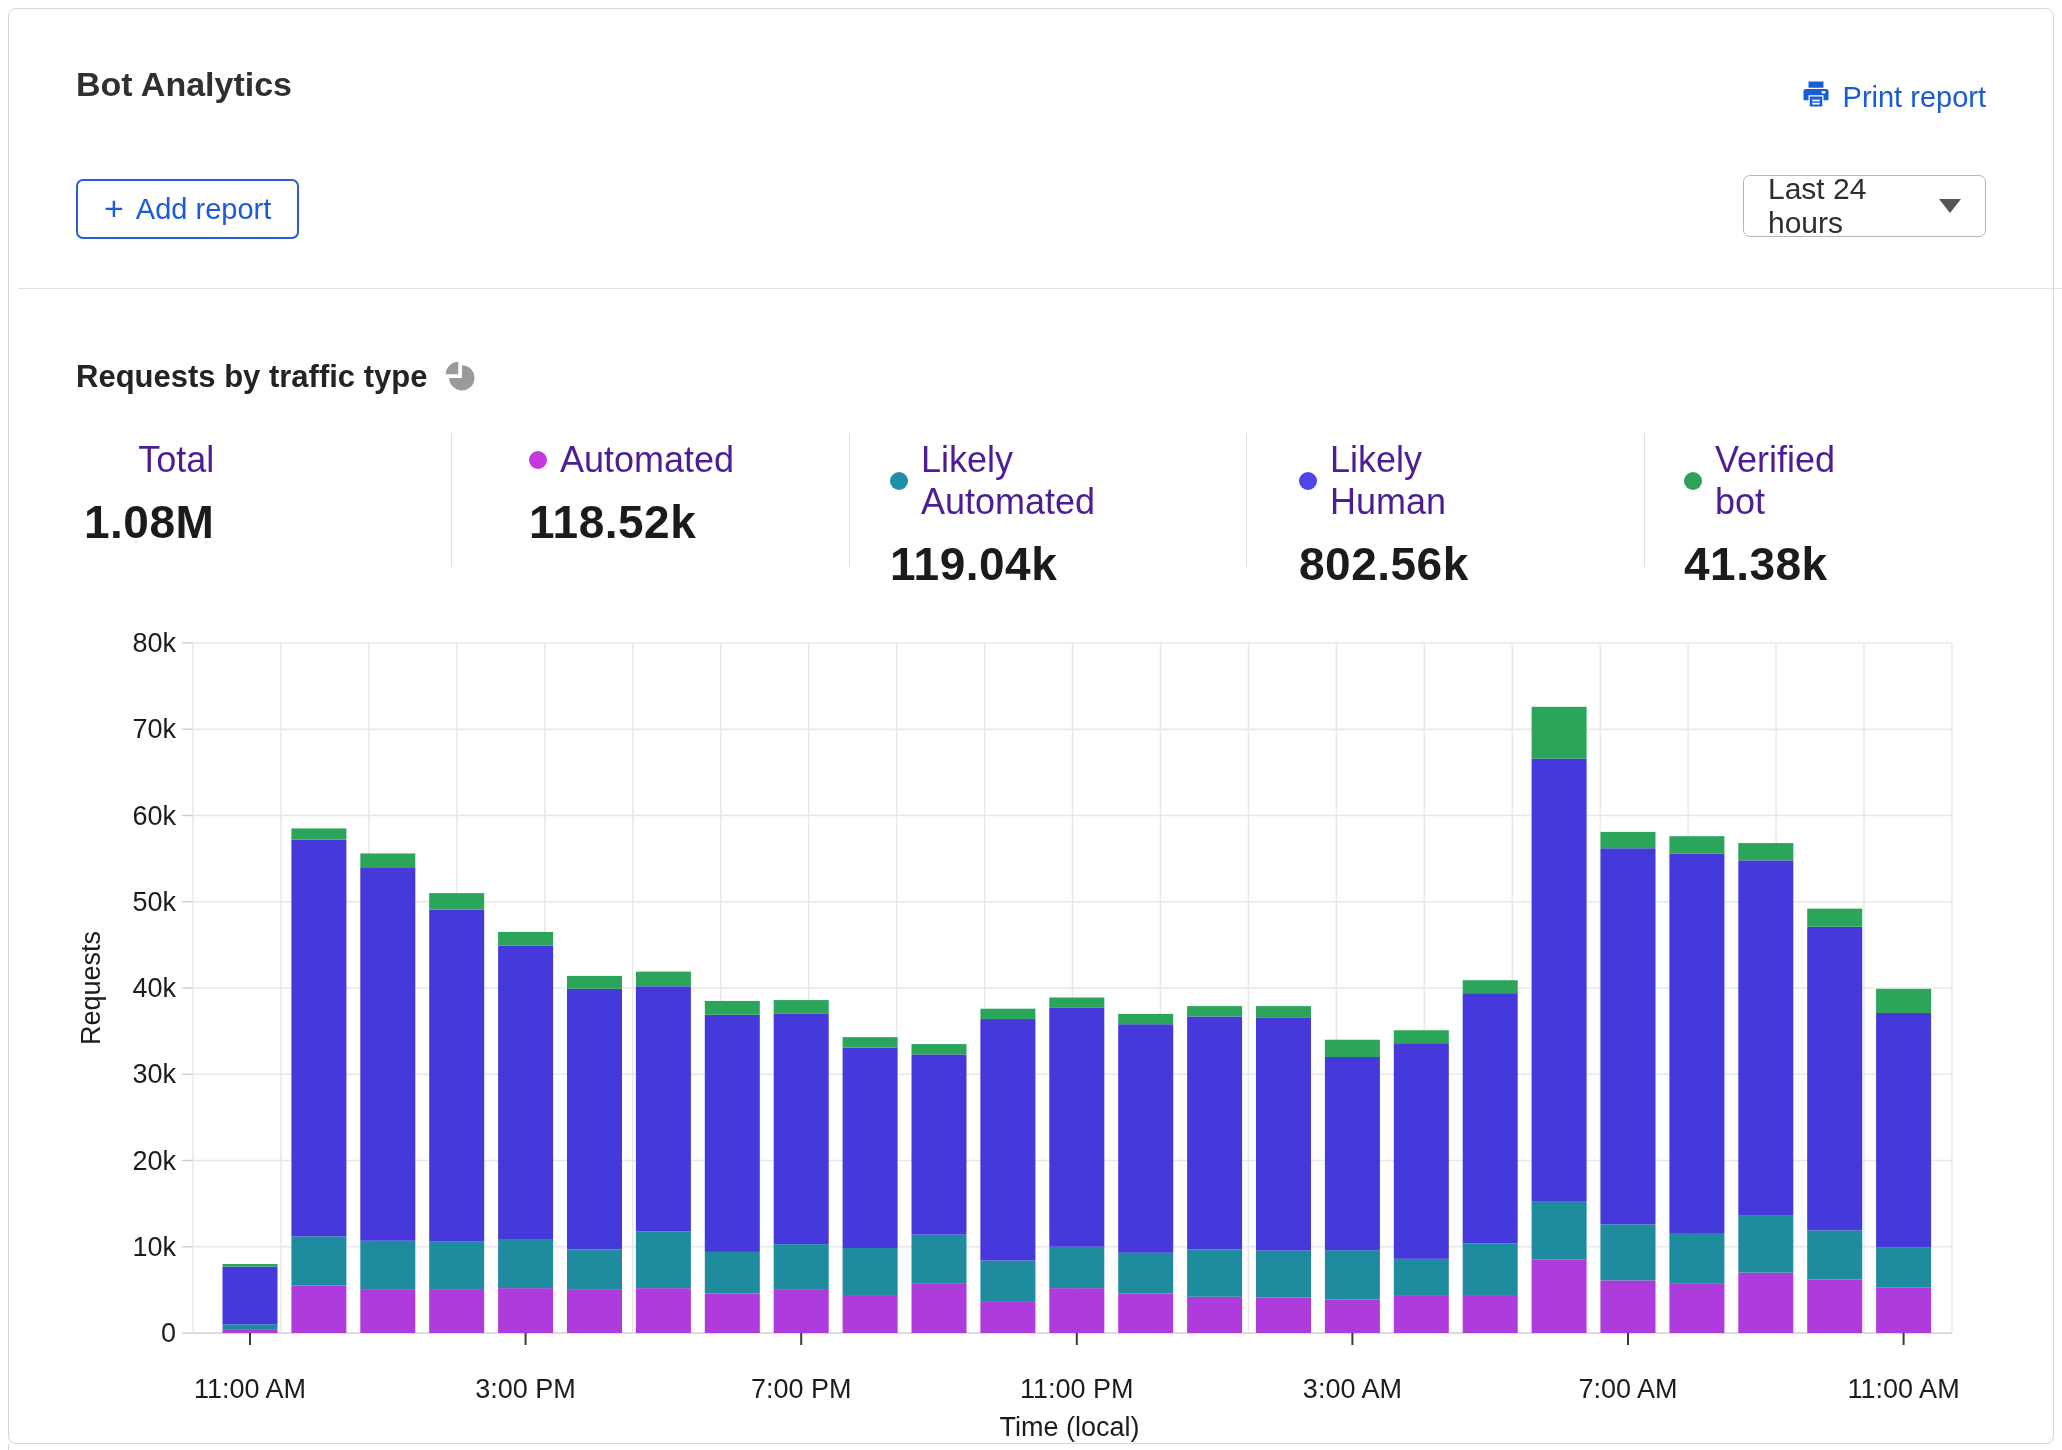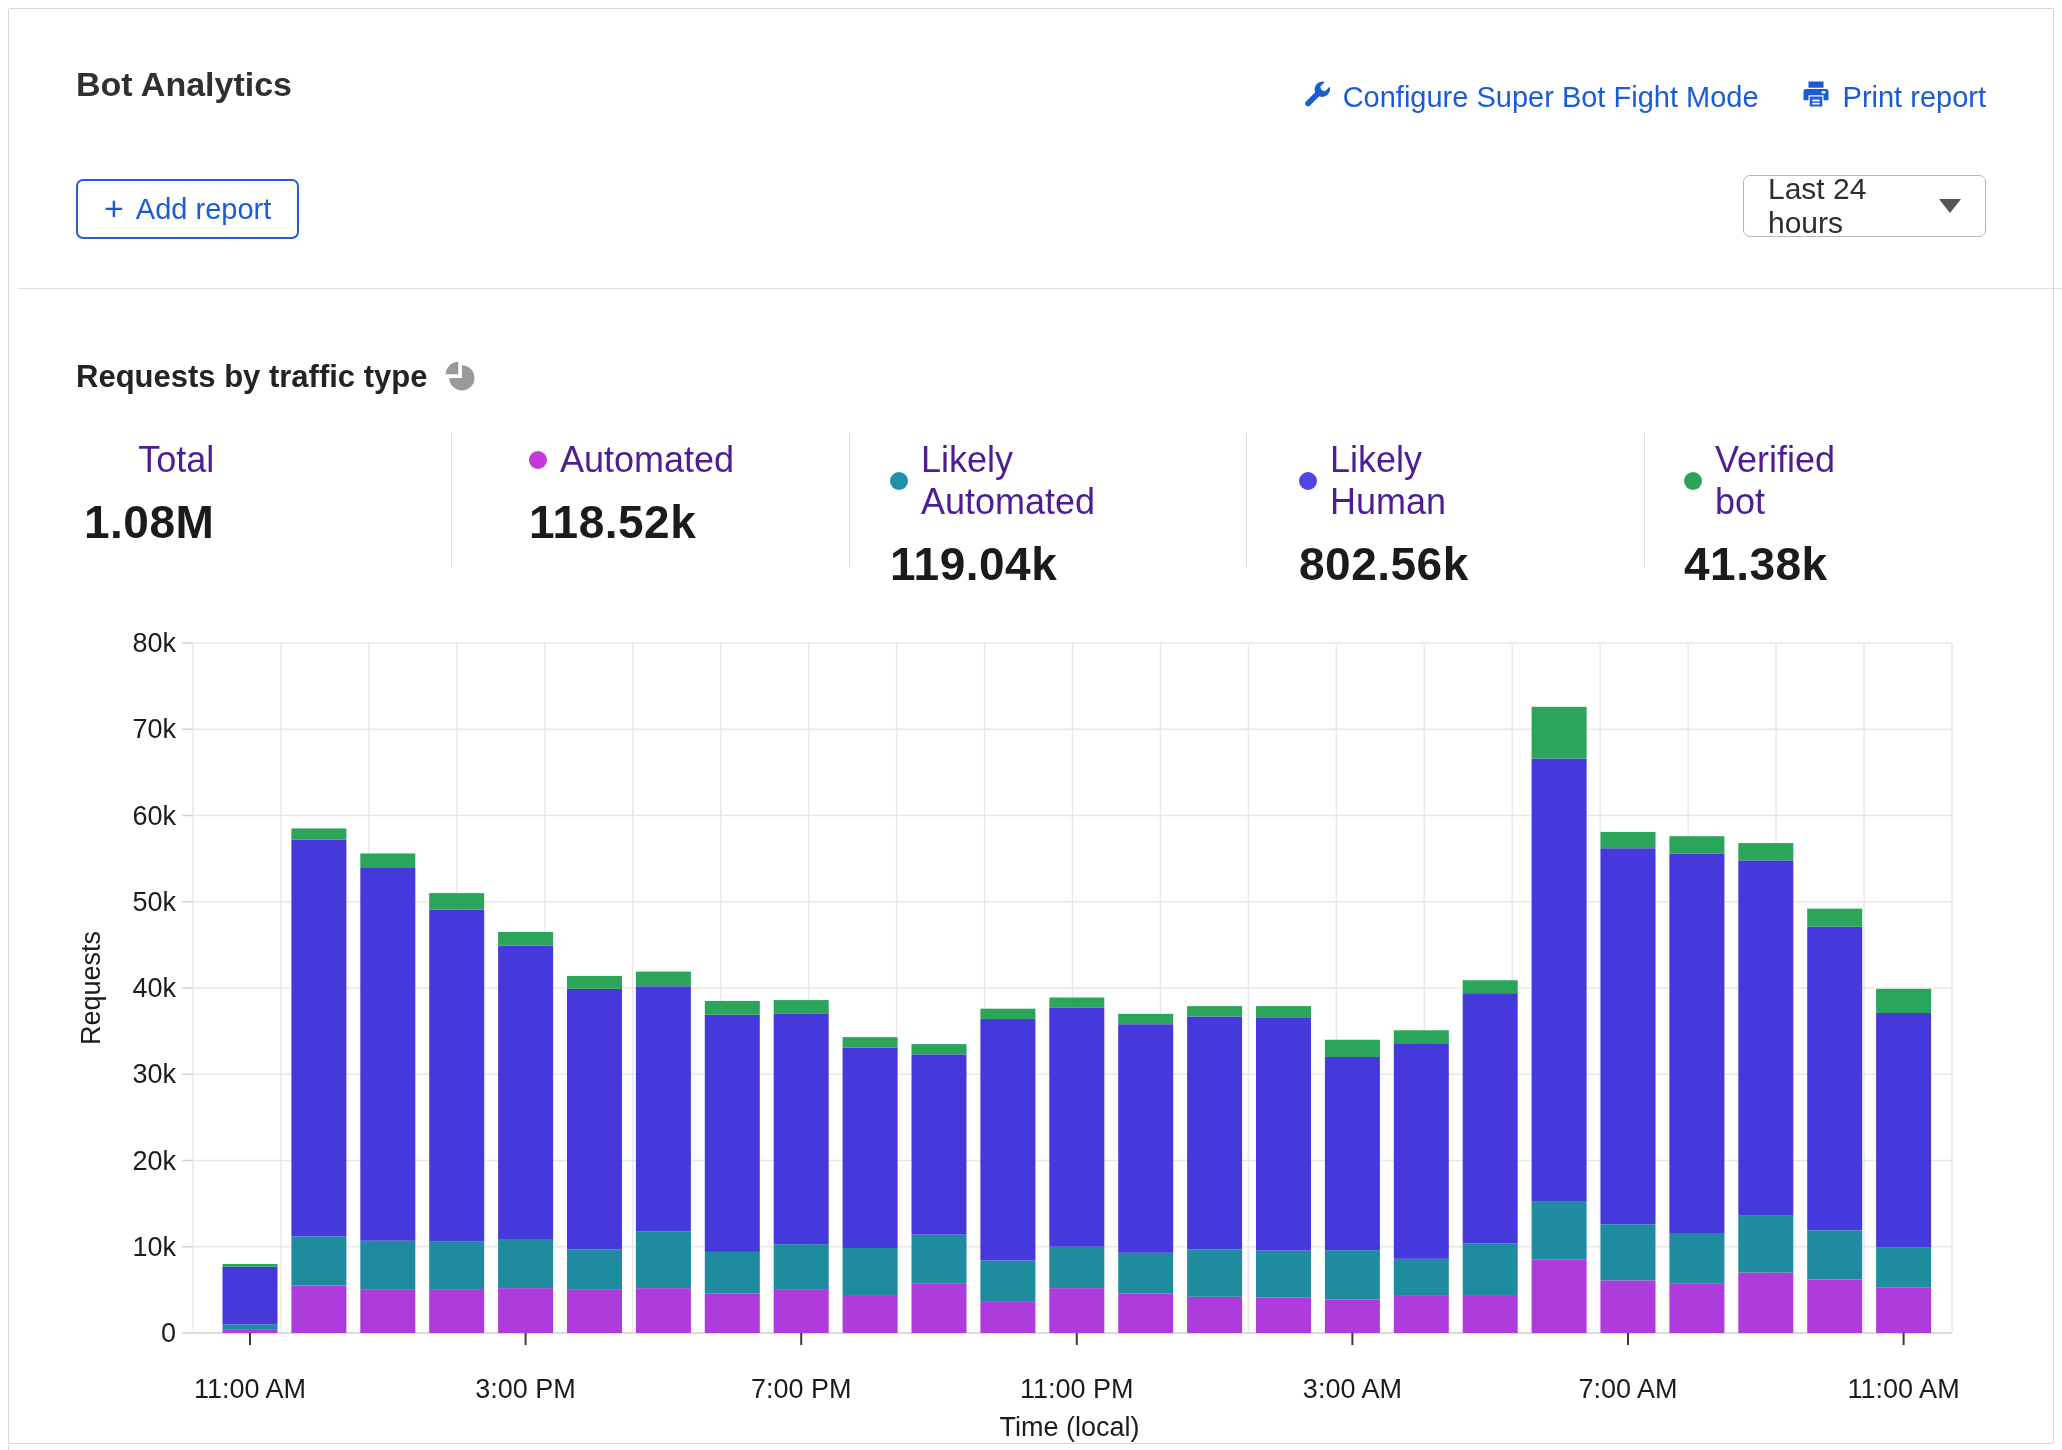--- a/index.html
+++ b/index.html
@@ -3,21 +3,21 @@
 <meta charset="utf-8">
 <style>
   html,body{margin:0;padding:0;background:#fff;}
   body{
     width:2062px;height:1450px;position:relative;overflow:hidden;
     font-family:"Liberation Sans", sans-serif;color:#1f1f1f;
     -webkit-font-smoothing:antialiased;
   }
   .card{
     position:absolute;left:8px;top:8px;width:2044px;height:1434px;
-    background:#fff;border:1px solid #d6d6d6;border-radius:2px;
+    background:#fff;border:1px solid #d6d6d6;border-radius:8px;
   }
   .page-title{
     position:absolute;left:67px;top:56px;font-size:34px;font-weight:700;color:#303030;
   }
   .header-actions{
     position:absolute;top:70px;right:67px;display:flex;align-items:center;gap:42px;
   }
   .action-link{
     display:flex;align-items:center;gap:12px;color:#1a5cd8;font-size:29px;cursor:pointer;text-decoration:none;
   }
@@ -53,28 +53,20 @@
   svg.chart{position:absolute;left:0;top:0;width:2062px;height:1450px;}
   .next-card-stub{position:absolute;left:8px;top:1444px;width:1px;height:6px;background:#d6d6d6;}
 </style>
 </head>
 <body>
 
 <div class="card">
   <div class="page-title">Bot Analytics</div>
 
   <div class="header-actions">
-    <a class="action-link">
-      <span>
-        <svg width="30" height="30" viewBox="0 0 24 24" fill="#1a5cd8">
-          <path d="M22.9 6.2a6.2 6.2 0 0 1-8.3 7.6L7 21.4a2.3 2.3 0 0 1-3.2-3.2l7.6-7.6A6.2 6.2 0 0 1 19 2.3l-3.6 3.6.9 2.9 2.9.9 3.7-3.5z"></path>
-        </svg>
-      </span>
-      <span>Configure Super Bot Fight Mode</span>
-    </a>
     <a class="action-link">
       <span>
         <svg width="30" height="30" viewBox="0 0 24 24" fill="#1a5cd8">
           <path d="M6 2h12v5H6z"></path>
           <path d="M4 8h16a2 2 0 0 1 2 2v7h-4v-4H6v4H2v-7a2 2 0 0 1 2-2z"></path>
           <path d="M7 14h10v8H7z"></path>
           <rect x="16.5" y="9.5" width="3" height="2" rx="0.5" fill="#fff"></rect>
           <rect x="9" y="16.5" width="6" height="1.4" fill="#fff"></rect>
           <rect x="9" y="19" width="6" height="1.4" fill="#fff"></rect>
         </svg>

